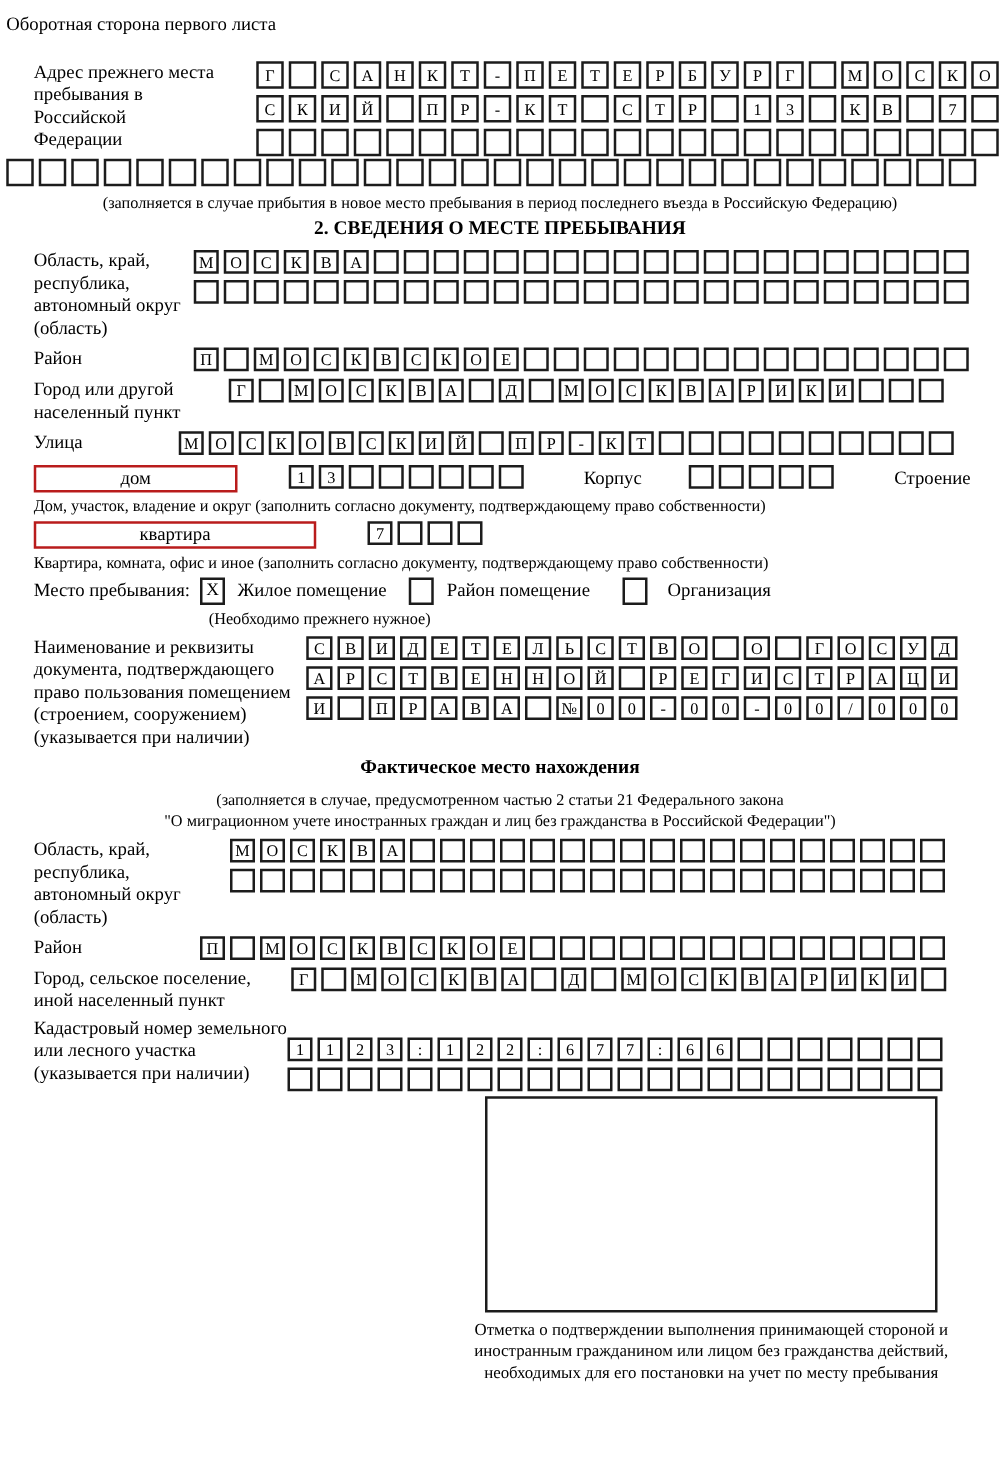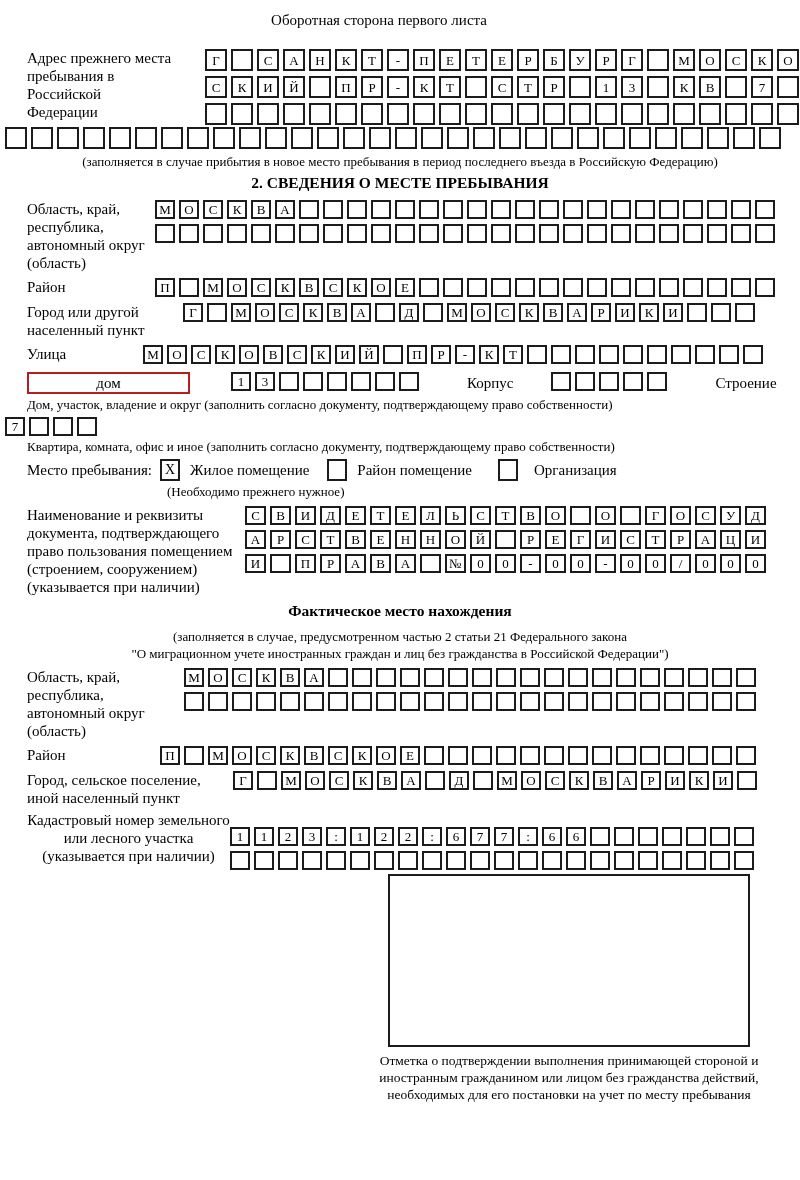--- a/index.html
+++ b/index.html
@@ -4,21 +4,21 @@
 <style>
   * { margin:0; padding:0; box-sizing:border-box; }
   html,body { background:#fff; }
   body {
     width:800px; height:1180px; overflow:hidden;
     color:#000; font-family:"Liberation Serif", serif; font-size:15px;
     position:relative;
   }
   .page { padding:12px 5px 0 5px; }
 
-  .note-right { text-align:center; padding-right:42px; font-size:15px; margin-bottom:20px; }
+  .note-right { text-align:left; padding-right:42px; font-size:15px; margin-bottom:20px; }
 
   .frow { display:flex; align-items:flex-start; margin-bottom:6px; }
   .flabel { font-size:15px; line-height:18px; padding-left:22px; flex:0 0 auto; }
   .stack { display:flex; flex-direction:column; gap:5px; }
 
   .cells { display:flex; gap:4px; flex:0 0 auto; }
   .cell {
     width:20px; height:19px; border:2px solid #1c1c1c; background:#fff;
     display:flex; align-items:center; justify-content:center;
     font-size:13px; line-height:1; flex:0 0 auto;
@@ -27,21 +27,21 @@
   .doc-cells .cell { width:21px; }
 
   .w-prev { width:168px; }
   .w-reg  { width:150px; }
   .w-city { width:178px; }
   .w-street { width:138px; }
   .w-doc  { width:240px; }
   .w-factreg { width:179px; }
   .w-factdist { width:155px; }
   .w-factcity { width:228px; }
-  .w-cad { width:225px;text-align:center; }
+  .w-cad { width:225px; }
 
   .caption { font-size:13px; line-height:17px; margin-bottom:4px; }
   .caption.center { text-align:center; }
   .caption.left { padding-left:22px; }
   .tightrow { margin-bottom:2px;gap:32px; }
 
   .sec-title { font-weight:bold; font-size:15.5px; text-align:center; margin:4px 0 8px 0; }
 
   .label-box {
     border:2px solid #b91c1c; height:22px; margin-left:22px; margin-right:9px;
@@ -372,20 +372,21 @@
     <div class="cells">
         <div class="cell">1</div>
         <div class="cell"></div>
         <div class="cell"></div>
         <div class="cell"></div>
       </div>
   </div>
   <div class="caption left">Дом, участок, владение и округ (заполнить согласно документу, подтверждающему право собственности)</div>
 
   <div class="frow tightrow">
+    <div class="label-box w-kv">квартира</div>
     <div class="cells">
         <div class="cell">7</div>
         <div class="cell"></div>
         <div class="cell"></div>
         <div class="cell"></div>
       </div>
   </div>
   <div class="caption left">Квартира, комната, офис и иное (заполнить согласно документу, подтверждающему право собственности)</div>
 
   <div class="frow stay-row">

